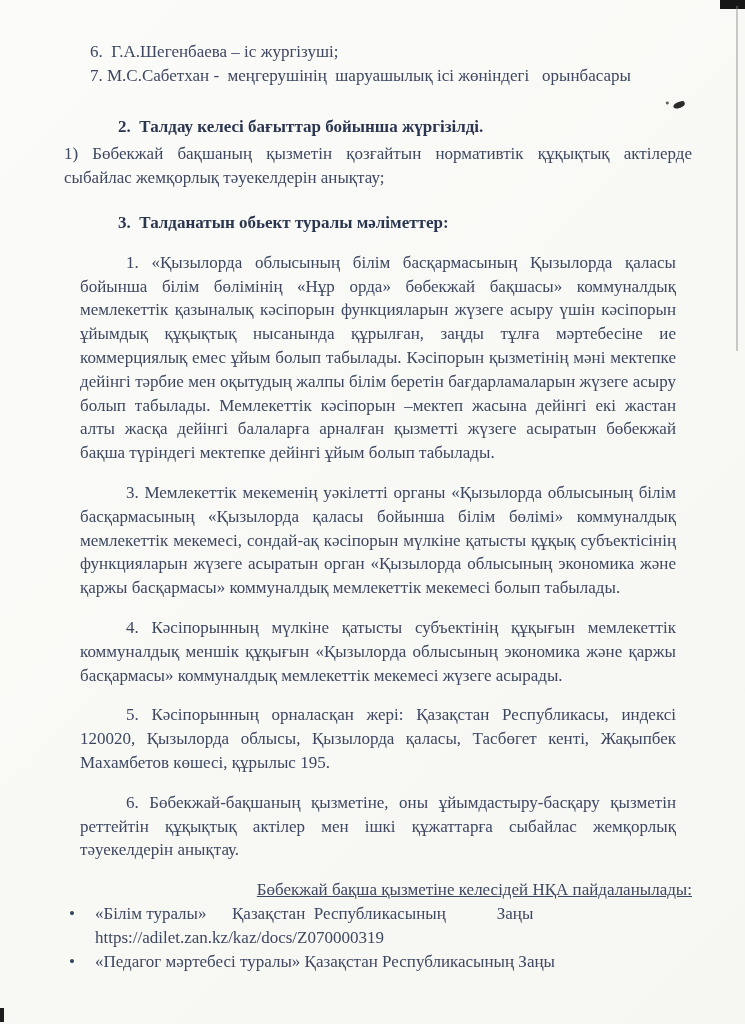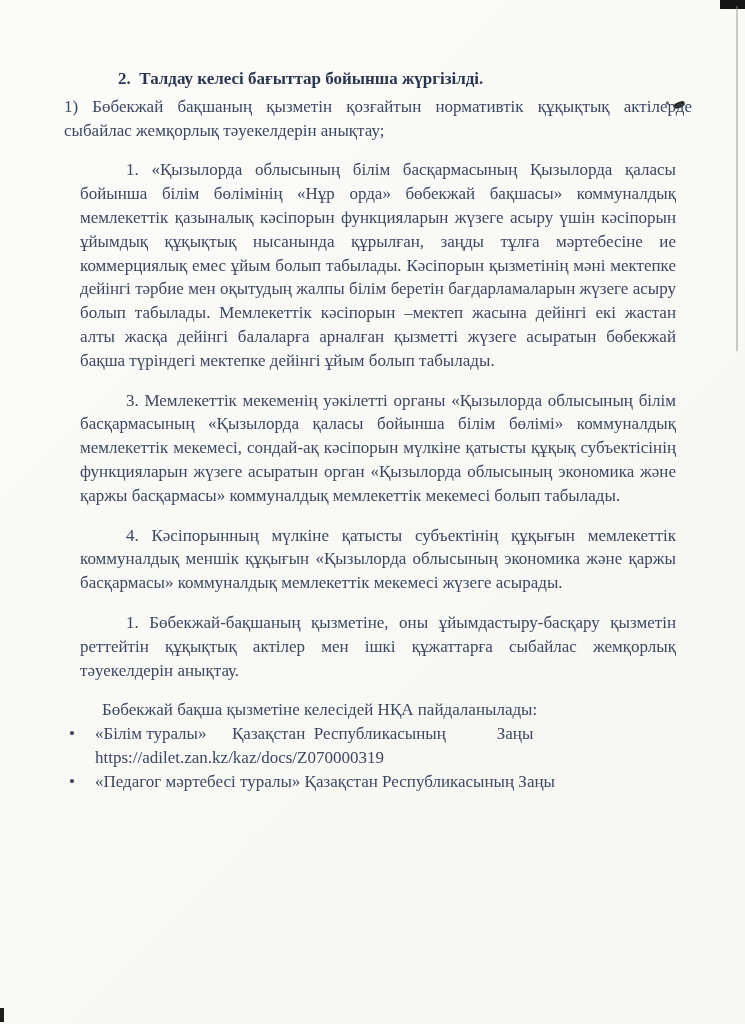--- a/index.html
+++ b/index.html
@@ -46,21 +46,22 @@
     margin: 0;
     text-indent: 0;
   }
   .para {
     margin: 16px;
     text-indent: 46px;
   }
   .intro {
     margin: 0;
     text-indent: 38px;
-    text-align: left;
+    text-align: right;
+    text-decoration: underline;
   }
   ul.nka-list {
     margin: 0;
     padding: 0;
     list-style: none;
     text-align: left;
   }
   ul.nka-list li {
     position: relative;
     margin: 0;
@@ -125,28 +126,34 @@
 
 <div class="page">
 
   <div class="corner-mark"></div>
   <div class="edge-line"></div>
   <div class="ink-smudge"></div>
   <div class="bottom-mark"></div>
 
   <div class="content">
 
+    <div class="top-list">
+      <p>6.  Г.А.Шегенбаева – іс жургізуші;</p>
+      <p>7. М.С.Сабетхан -  меңгерушінің  шаруашылық ісі жөніндегі   орынбасары</p>
+    </div>
 
     <p class="sec-heading sec2-heading">2.  Талдау келесі бағыттар бойынша жүргізілді.</p>
     <p class="sec2-item">1) Бөбекжай бақшаның қызметін қозғайтын  нормативтік құқықтық актілерде сыбайлас жемқорлық тәуекелдерін анықтау;</p>
 
+    <p class="sec-heading sec3-heading">3.  Талданатын обьект туралы мәліметтер:</p>
     <p class="para">1.  «Қызылорда облысының білім басқармасының Қызылорда қаласы бойынша білім бөлімінің «Нұр орда» бөбекжай бақшасы» коммуналдық мемлекеттік қазыналық кәсіпорын функцияларын жүзеге асыру үшін кәсіпорын ұйымдық құқықтық нысанында құрылған, заңды тұлға мәртебесіне ие коммерциялық емес ұйым болып табылады. Кәсіпорын қызметінің мәні мектепке дейінгі тәрбие мен оқытудың жалпы білім беретін бағдарламаларын жүзеге асыру болып табылады. Мемлекеттік кәсіпорын –мектеп жасына дейінгі екі жастан алты жасқа дейінгі балаларға арналған қызметті жүзеге асыратын бөбекжай  бақша түріндегі мектепке дейінгі ұйым болып табылады.</p>
     <p class="para">3. Мемлекеттік мекеменің уәкілетті органы «Қызылорда облысының білім басқармасының «Қызылорда қаласы бойынша білім бөлімі» коммуналдық мемлекеттік мекемесі, сондай-ақ кәсіпорын мүлкіне қатысты құқық субъектісінің функцияларын жүзеге асыратын орган «Қызылорда облысының экономика және қаржы басқармасы» коммуналдық мемлекеттік мекемесі болып табылады.</p>
     <p class="para">4.  Кәсіпорынның мүлкіне қатысты субъектінің құқығын мемлекеттік коммуналдық меншік құқығын «Қызылорда облысының экономика және қаржы басқармасы» коммуналдық мемлекеттік мекемесі жүзеге асырады.</p>
-    <p class="para">1. Бөбекжай-бақшаның қызметіне, оны ұйымдастыру-басқару қызметін реттейтін құқықтық актілер мен ішкі құжаттарға сыбайлас жемқорлық тәуекелдерін анықтау.</p>
+    <p class="para">5. Кәсіпорынның орналасқан жері:  Қазақстан Республикасы, индексі 120020, Қызылорда облысы, Қызылорда қаласы, Тасбөгет кенті, Жақыпбек Махамбетов көшесі, құрылыс 195.</p>
+    <p class="para">6. Бөбекжай-бақшаның қызметіне, оны ұйымдастыру-басқару қызметін реттейтін құқықтық актілер мен ішкі құжаттарға сыбайлас жемқорлық тәуекелдерін анықтау.</p>
 
     <p class="intro">Бөбекжай бақша қызметіне келесідей НҚА пайдаланылады:</p>
 
     <ul class="nka-list">
       <li>
         <span class="bullet-marker">•</span>
         <span class="bullet-text">«Білім туралы»      Қазақстан  Республикасының            Заңы</span>
         <span class="bullet-url">https://adilet.zan.kz/kaz/docs/Z070000319</span>
       </li>
       <li>

